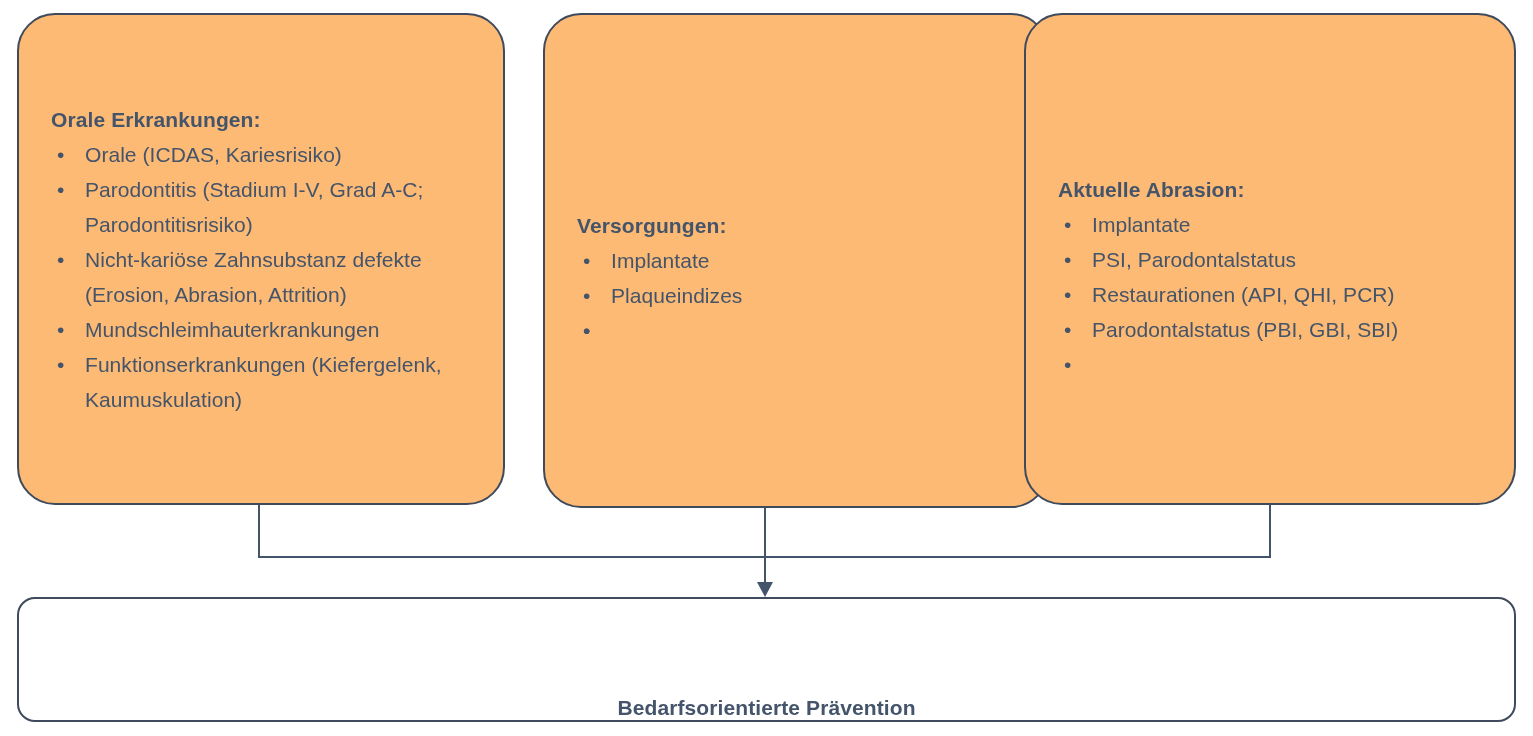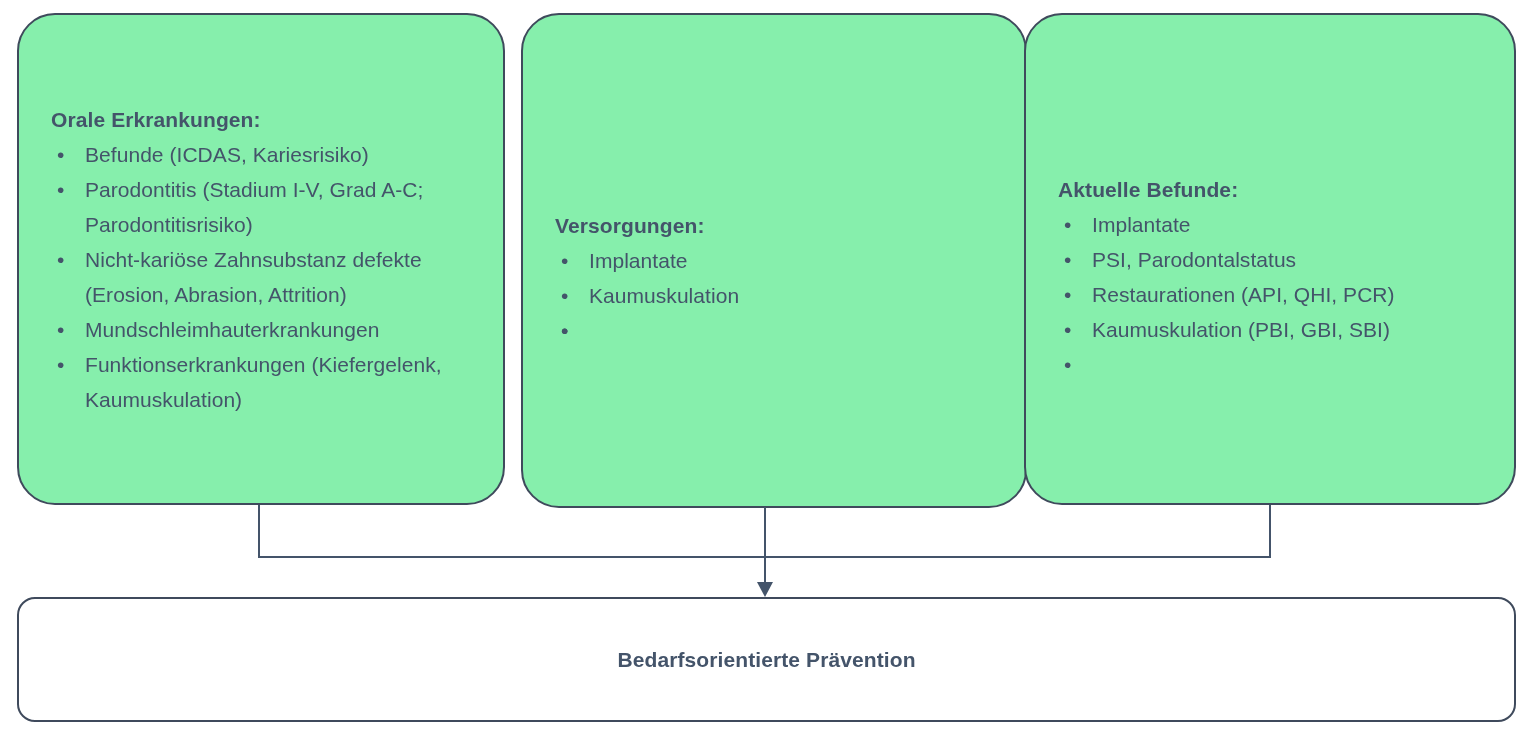--- a/index.html
+++ b/index.html
@@ -19,21 +19,21 @@
     background: #ffffff;
     overflow: hidden;
   }
 
   
   .card {
     position: absolute;
     box-sizing: border-box;
     border: 2px solid #3f4a5c;
     border-radius: 38px;
-    background: #86efac;
+    background: #fdba74;
     display: flex;
     flex-direction: column;
     justify-content: center;
   }
   .card-inner {
     padding: 0 26px 0 30px;
   }
   .card-title {
     font-size: 21px;
     font-weight: bold;
@@ -60,38 +60,38 @@
     left: 6px;
     top: 0;
     font-size: 21px;
     line-height: 35px;
     color: #44546a;
   }
 
   
   #box-oral      { left: 17px;   top: 13px;  width: 488px; height: 492px; }
   #box-oral .card-inner { padding: 0 18px 0 32px; }
-  #box-versorg   { left: 521px;  top: 13px;  width: 506px; height: 495px; justify-content: center; }
+  #box-versorg   { left: 543px;  top: 13px;  width: 506px; height: 495px; justify-content: center; }
   #box-versorg .card-inner { padding: 0 18px 0 32px; }
   #box-befunde   { left: 1024px; top: 13px;  width: 492px; height: 492px; }
   #box-befunde .card-inner { padding: 0 18px 0 32px; }
 
   
   #box-praevention {
     position: absolute;
     left: 17px;
     top: 597px;
     width: 1499px;
     height: 125px;
     box-sizing: border-box;
     border: 2px solid #3f4a5c;
     border-radius: 18px;
     background: #ffffff;
     display: flex;
-    align-items: center;
+    align-items: flex-end;
     justify-content: center;
   }
   #box-praevention .bar-label {
     font-size: 21px;
     font-weight: bold;
     color: #44546a;
     letter-spacing: 0.1px;
   }
 
   
@@ -123,21 +123,21 @@
 <body>
 
 <div id="canvas">
 
   <div class="card" id="box-oral">
     <div class="card-inner">
       <div class="card-title">Orale Erkrankungen:</div>
       <ul class="bullets">
         <li>
           <span class="bullet-dot">•</span>
-          <span>Befunde (ICDAS, Kariesrisiko)</span>
+          <span>Orale (ICDAS, Kariesrisiko)</span>
         </li>
         <li>
           <span class="bullet-dot">•</span>
           <span>Parodontitis (Stadium I-V, Grad A-C; Parodontitisrisiko)</span>
         </li>
         <li>
           <span class="bullet-dot">•</span>
           <span>Nicht-kariöse Zahnsubstanz defekte (Erosion, Abrasion, Attrition)</span>
         </li>
         <li>
@@ -155,51 +155,51 @@
   <div class="card" id="box-versorg">
     <div class="card-inner">
       <div class="card-title">Versorgungen:</div>
       <ul class="bullets">
         <li>
           <span class="bullet-dot">•</span>
           <span>Implantate</span>
         </li>
         <li>
           <span class="bullet-dot">•</span>
-          <span>Kaumuskulation</span>
+          <span>Plaqueindizes</span>
         </li>
         <li>
           <span class="bullet-dot">•</span>
         </li>
         <li>
           <span class="bullet-dot">•</span>
         </li>
       </ul>
     </div>
   </div>
 
   <div class="card" id="box-befunde">
     <div class="card-inner">
-      <div class="card-title">Aktuelle Befunde:</div>
+      <div class="card-title">Aktuelle Abrasion:</div>
       <ul class="bullets">
         <li>
           <span class="bullet-dot">•</span>
           <span>Implantate</span>
         </li>
         <li>
           <span class="bullet-dot">•</span>
           <span>PSI, Parodontalstatus</span>
         </li>
         <li>
           <span class="bullet-dot">•</span>
           <span>Restaurationen (API, QHI, PCR)</span>
         </li>
         <li>
           <span class="bullet-dot">•</span>
-          <span>Kaumuskulation (PBI, GBI, SBI)</span>
+          <span>Parodontalstatus (PBI, GBI, SBI)</span>
         </li>
         <li>
           <span class="bullet-dot">•</span>
         </li>
       </ul>
     </div>
   </div>
 
   <div class="conn" id="conn-stub-left"></div>
   <div class="conn" id="conn-stub-mid"></div>

